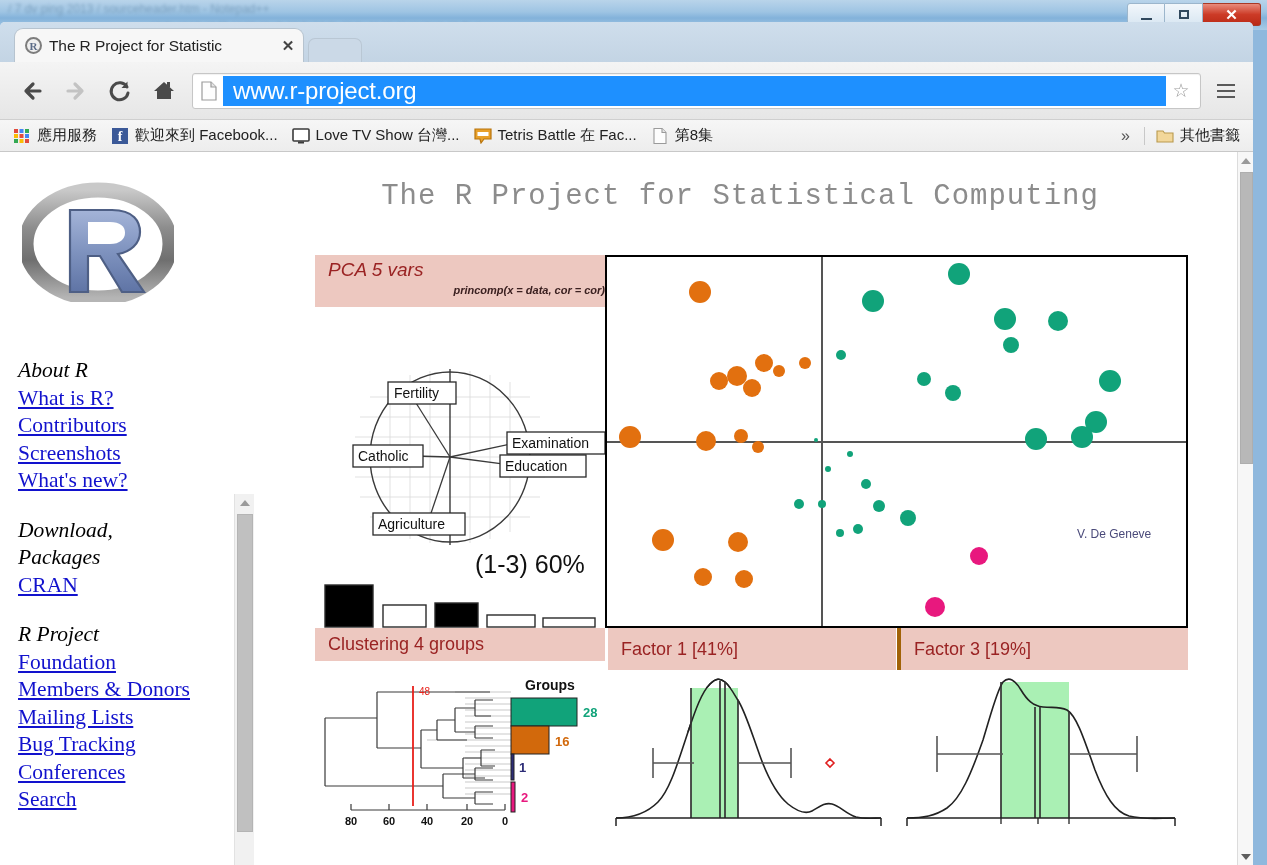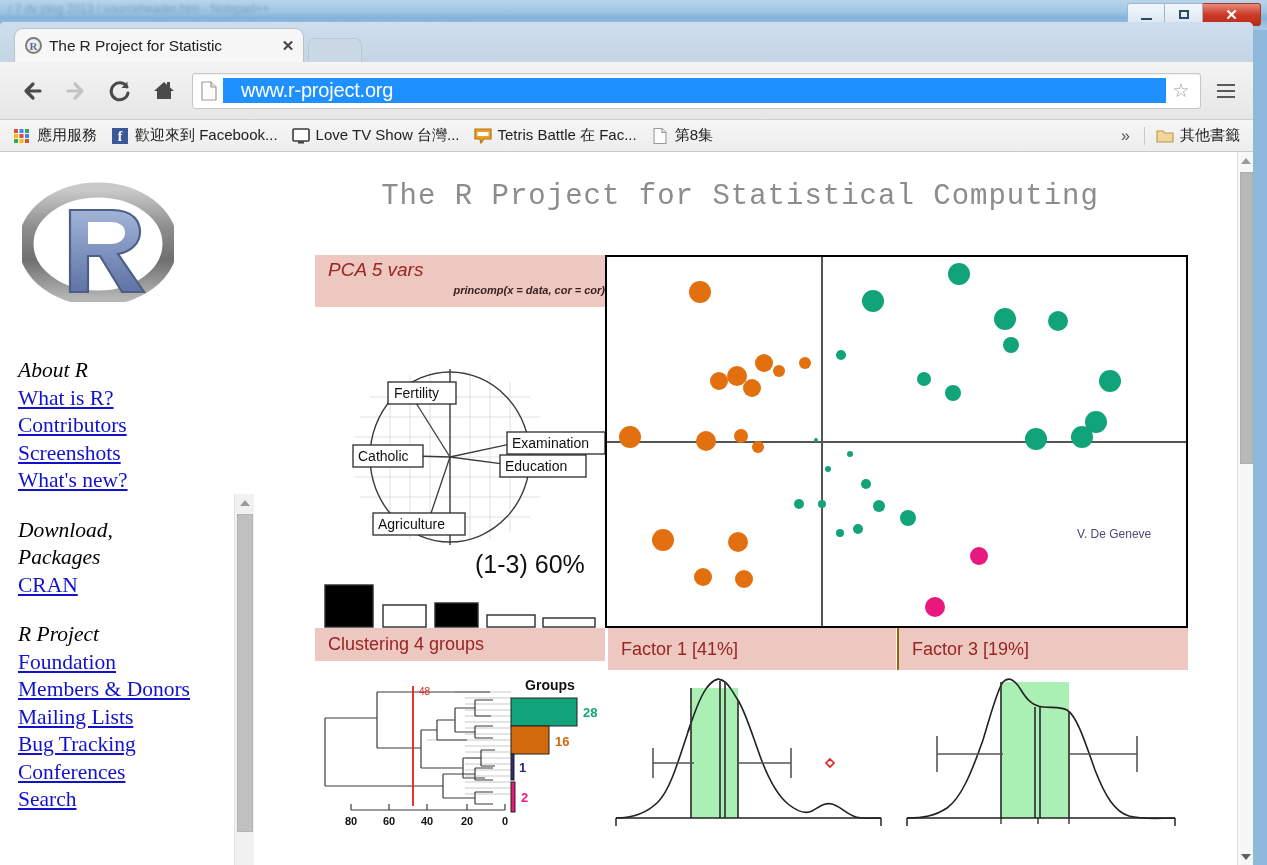--- a/index.html
+++ b/index.html
@@ -100,22 +100,22 @@
   .navicon svg { display: block; }
   #omnibox {
     flex: 1 1 auto; height: 36px; margin: 0 8px 0 6px;
     background: #fff; border: 1px solid #c6c6c6; border-radius: 3px;
     display: flex; align-items: center; padding: 0 4px 0 8px;
     box-shadow: inset 0 1px 1px rgba(0,0,0,.06);
   }
   #page-doc-icon { flex: 0 0 16px; margin-right: 6px; }
   #url-text {
     flex: 1 1 auto;
-    font-size: 20px; color: #fff; background: #1e90ff;
-    padding: 1px 18px; white-space: nowrap; overflow: hidden;
+    font-size: 24px; color: #fff; background: #1e90ff;
+    padding: 1px 10px; white-space: nowrap; overflow: hidden;
     letter-spacing: -.2px;
   }
   #star-icon { flex: 0 0 30px; text-align: center; font-size: 19px; color: #9a9a9a; cursor: pointer; }
   #menu-icon {
     flex: 0 0 34px; height: 34px; display: flex; flex-direction: column;
     align-items: center; justify-content: center; gap: 4px; cursor: pointer;
   }
   #menu-icon i { display: block; width: 18px; height: 2px; background: #5a5a5a; }
 
   #bookmarks {
@@ -206,21 +206,21 @@
     display: flex; align-items: center; padding-left: 13px; font-size: 18px;
   }
   #band-f1 {
     position: absolute; left: 291px; top: 373px; width: 290px; height: 42px;
     display: flex; align-items: center; padding-left: 13px; font-size: 18px;
     border-left: 2px solid #fff;
   }
   #band-f3 {
     position: absolute; left: 582px; top: 373px; width: 291px; height: 42px;
     display: flex; align-items: center; padding-left: 13px; font-size: 18px;
-    border-left: 2px solid #a16207;
+    border-left: 4px solid #a16207;
   }
   #pca-plot { position: absolute; left: 0; top: 52px; width: 290px; height: 321px; background: #fff; }
   #scatter { position: absolute; left: 290px; top: 0; width: 583px; height: 373px; background: #fff; border: 2px solid #000000; }
   #dendro { position: absolute; left: 0; top: 415px; width: 290px; height: 165px; background: #fff; }
   #dens1 { position: absolute; left: 291px; top: 415px; width: 290px; height: 165px; background: #fff; }
   #dens2 { position: absolute; left: 582px; top: 415px; width: 291px; height: 165px; background: #fff; }
 </style>
 </head>
 <body>
 

